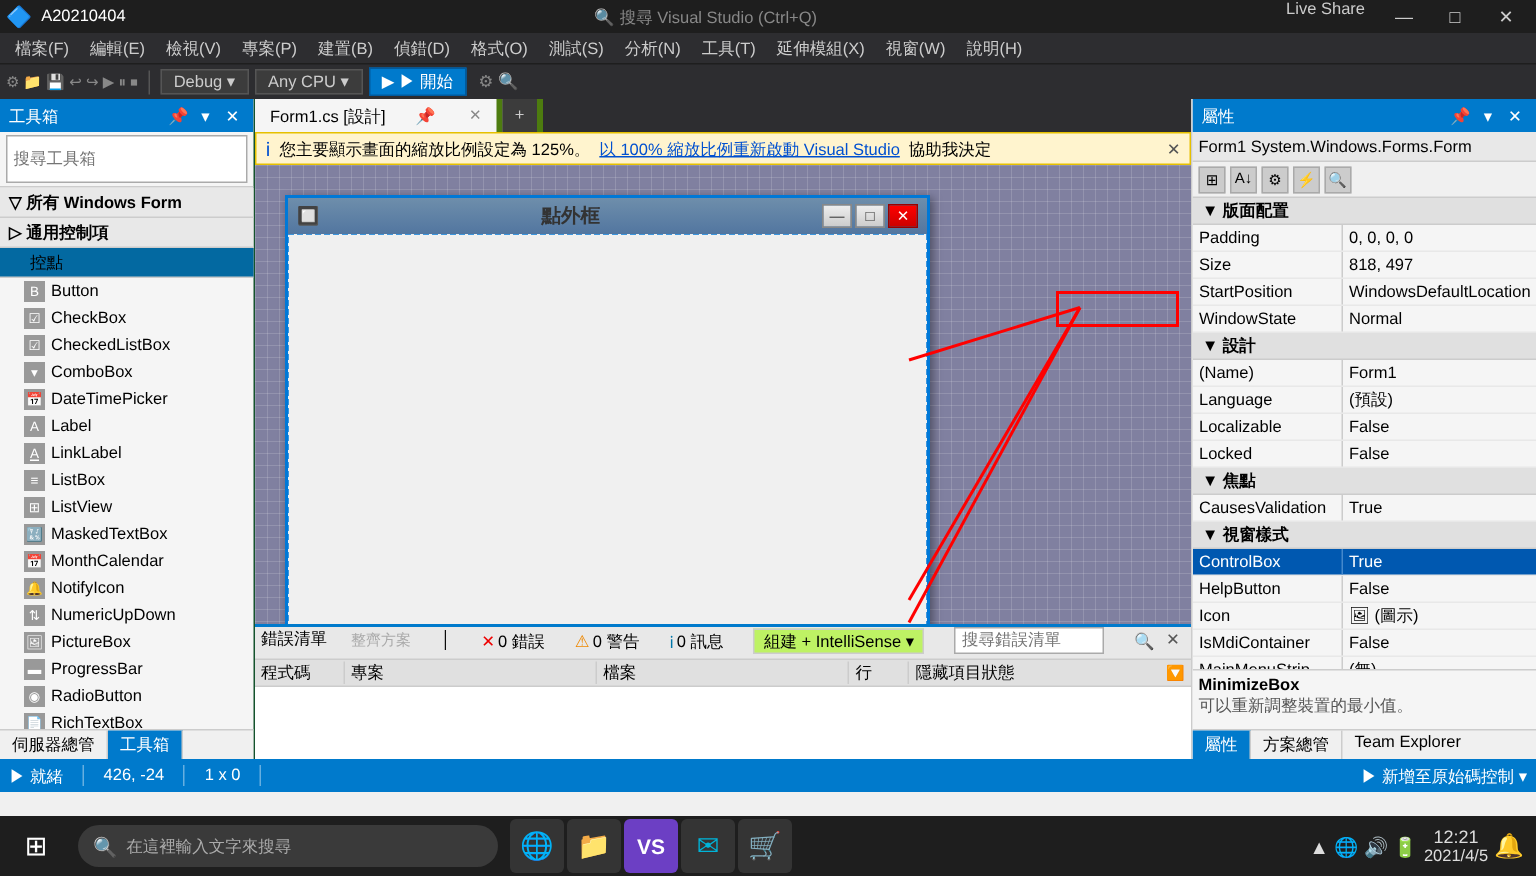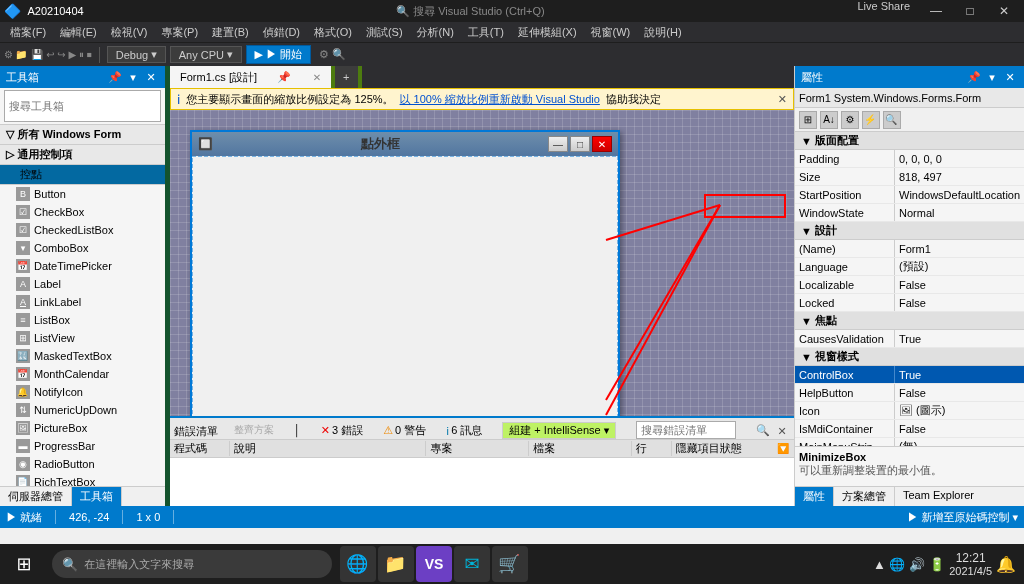--- a/index.html
+++ b/index.html
@@ -82,21 +82,21 @@
     .main-layout {
       display: flex;
       height: calc(584px - 22px - 20px - 24px - 22px);
       background: #f5f5f5;
     }
 
     
     .left-panel {
       width: 170px;
       background: #f5f5f5;
-      border-right: 5px solid #14532d;
+      border-right: 1px solid #14532d;
       display: flex;
       flex-direction: column;
       overflow: hidden;
     }
     .panel-title-bar {
       background: #007acc;
       color: #fff;
       padding: 2px 6px;
       font-size: 11px;
       display: flex;
@@ -684,47 +684,46 @@
         <line x1="550" y1="95" x2="436" y2="290" stroke="#ff0000" stroke-width="2"></line>
         <line x1="550" y1="95" x2="436" y2="305" stroke="#ff0000" stroke-width="2"></line>
 
         <rect x="535" y="85" width="80" height="22" fill="none" stroke="#ff0000" stroke-width="2"></rect>
       </svg>
 
     </div>
 
     <div style="height:90px; background:#f5f5f5; border-top:2px solid #007acc; display:flex; flex-direction:column;">
 
-      <div style="display:flex; align-items:flex-end; height:22px; background:#e8e8e8; border-bottom:1px solid #ccc; font-size:11px; padding:0 4px;">
+      <div style="display:flex; align-items:flex-start; height:22px; background:#e8e8e8; border-bottom:1px solid #ccc; font-size:11px; padding:0 4px;">
         <span style="flex:1;">錯誤清單</span>
         <div style="display:flex; align-items:center; gap:20px;">
           <span style="color:#aaa; font-size:10px;">整齊方案</span>
           <span>│</span>
           <span style="display:flex; align-items:center; gap:2px;">
             <span style="color:#e00;">✕</span>
-            <span>3 錯誤</span>
+            <span>0 錯誤</span>
           </span>
           <span style="display:flex; align-items:center; gap:2px;">
             <span style="color:#e80;">⚠</span>
             <span>0 警告</span>
           </span>
           <span style="display:flex; align-items:center; gap:2px;">
             <span style="color:#07a;">ℹ</span>
-            <span>6 訊息</span>
+            <span>0 訊息</span>
           </span>
           <span style="padding:0 6px; border:1px solid #ccc; background:#bef264; font-size:11px; cursor:pointer;">組建 + IntelliSense ▾</span>
           <input type="text" placeholder="搜尋錯誤清單" style="height: 18px; font-size: 11px; border: 1px solid rgb(170, 170, 170); padding: 0px 4px; width: 100px;">
           <button style="font-size:11px; border:none; background:transparent; cursor:pointer;">🔍</button>
         </div>
         <button class="panel-title-btn" style="color:#555; margin-left:4px;">✕</button>
       </div>
 
       <div style="display:flex; height:18px; background:#e0e0e0; border-bottom:1px solid #ccc; font-size:11px; align-items:center;">
         <span style="width:60px; padding:0 4px; border-right:1px solid #ccc; flex-shrink:0;">程式碼</span>
-        <span style="flex:2; padding:0 4px; border-right:1px solid #ccc;">說明</span>
         <span style="flex:1; padding:0 4px; border-right:1px solid #ccc;">專案</span>
         <span style="flex:1; padding:0 4px; border-right:1px solid #ccc;">檔案</span>
         <span style="width:40px; padding:0 4px; border-right:1px solid #ccc; flex-shrink:0;">行</span>
         <span style="flex:1; padding:0 4px;">隱藏項目狀態</span>
         <button style="font-size:10px; background:transparent; border:none; cursor:pointer; padding:0 4px;">🔽</button>
       </div>
 
       <div style="flex:1; background:#fff;"></div>
     </div>
 

